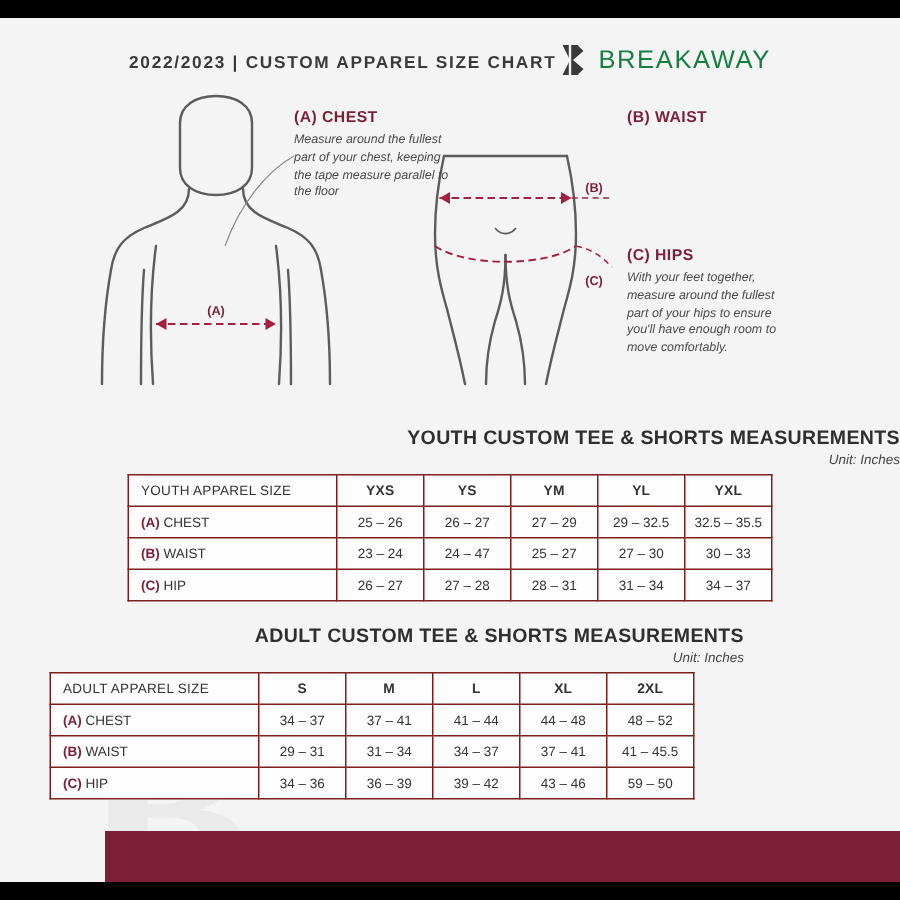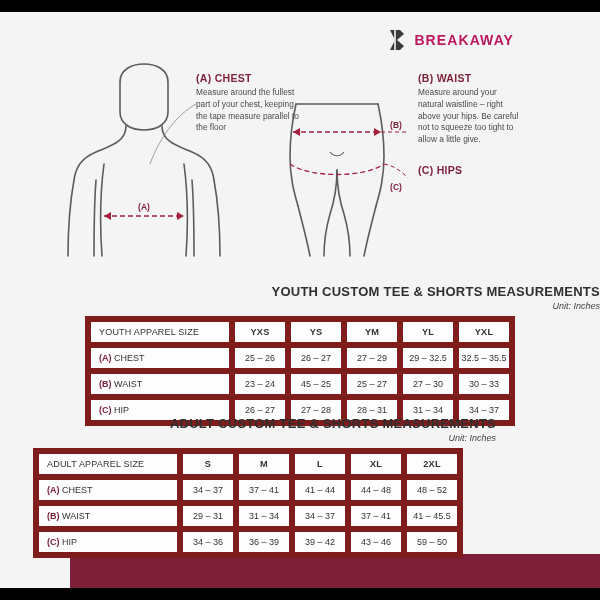--- a/index.html
+++ b/index.html
@@ -87,24 +87,24 @@
     display: flex;
     align-items: center;
     gap: 7px;
   }
   .brand-mark {
     width: 20px;
     height: 22px;
     color: #3a3a3a;
   }
   .brand-name {
-    font-size: 14px;
-    font-weight: bold;
+    font-size: 17px;
+    font-weight: normal;
     letter-spacing: 1.1px;
-    color: #be185d;
+    color: #15803d;
   }
 
   
   .diagram {
     position: absolute;
     left: 0;
     top: 48px;
     width: 600px;
     height: 215px;
   }
@@ -114,20 +114,21 @@
   }
   .callout-title {
     font-size: 10.5px;
     font-weight: bold;
     color: #7d1f38;
     letter-spacing: 0.3px;
     margin-bottom: 3px;
   }
   .callout-body {
     font-size: 8.3px;
+    font-style: italic;
     line-height: 1.42;
     color: #4a4a4a;
   }
   .c-chest { left: 196px; top: 12px; width: 105px; }
   .c-waist { left: 418px; top: 12px; width: 105px; }
   .c-hips  { left: 418px; top: 104px; width: 110px; }
 
   
   .tbl-title {
     text-align: right;
@@ -145,21 +146,21 @@
     margin-bottom: 5px;
   }
   table.size {
     border-collapse: collapse;
     width: 430px;
     margin: 0 auto;
     background: #fdfdfd;
     table-layout: fixed;
   }
   table.size th, table.size td {
-    border: 6px solid #7f1d1d;
+    border: 1px solid #7f1d1d;
     height: 20px;
     font-size: 9px;
     color: #333;
     text-align: center;
     padding: 0;
   }
   table.size th.rowhead, table.size td.rowhead {
     text-align: left;
     padding-left: 8px;
     font-weight: normal;
@@ -188,20 +189,21 @@
 
   <div class="bar-top"></div>
   <div class="bar-bottom"></div>
 
   <div class="sheet">
 
     <div class="watermark">B</div>
     <div class="footer-block"></div>
 
     <div class="header">
+      <div class="header-title">2022/2023   |   CUSTOM APPAREL SIZE CHART</div>
       <div class="brand">
         <span class="brand-mark">
           <svg viewBox="0 0 20 22" width="20" height="22" aria-hidden="true">
             <path d="M3 1 L13 1 L17 5 L10 11 L17 17 L13 21 L3 21 L8 11 Z" fill="#3a3a3a"></path>
             <path d="M8 1 L8 21" stroke="#f4f4f4" stroke-width="1.6"></path>
           </svg>
         </span>
         <span class="brand-name">BREAKAWAY</span>
       </div>
     </div>
@@ -264,25 +266,25 @@
         <path d="M330 92 C334 97 340 97 344 92" fill="none" stroke="#5c5c5c" stroke-width="1.1"></path>
       </svg>
 
       <div class="callout c-chest">
         <div class="callout-title">(A) CHEST</div>
         <div class="callout-body">Measure around the fullest part of your chest, keeping the tape measure parallel to the floor</div>
       </div>
 
       <div class="callout c-waist">
         <div class="callout-title">(B) WAIST</div>
-        <div class="callout-body">Measure around your natural waistline – right above your hips. Be careful not to squeeze too tight to allow a little give.</div>
       </div>
 
       <div class="callout c-hips">
         <div class="callout-title">(C) HIPS</div>
+        <div class="callout-body">With your feet together, measure around the fullest part of your hips to ensure you'll have enough room to move comfortably.</div>
       </div>
     </div>
 
     <div class="sec-youth">
       <div class="tbl-title">YOUTH CUSTOM TEE &amp; SHORTS MEASUREMENTS</div>
       <div class="tbl-sub">Unit: Inches</div>
       <table class="size">
         <thead>
           <tr>
             <th class="rowhead">YOUTH APPAREL SIZE</th>
@@ -298,21 +300,21 @@
             <td class="rowhead"><span class="lbl">(A)</span> <span>CHEST</span></td>
             <td>25 – 26</td>
             <td>26 – 27</td>
             <td>27 – 29</td>
             <td>29 – 32.5</td>
             <td>32.5 – 35.5</td>
           </tr>
           <tr>
             <td class="rowhead"><span class="lbl">(B)</span> <span>WAIST</span></td>
             <td>23 – 24</td>
-            <td>45 – 25</td>
+            <td>24 – 47</td>
             <td>25 – 27</td>
             <td>27 – 30</td>
             <td>30 – 33</td>
           </tr>
           <tr>
             <td class="rowhead"><span class="lbl">(C)</span> <span>HIP</span></td>
             <td>26 – 27</td>
             <td>27 – 28</td>
             <td>28 – 31</td>
             <td>31 – 34</td>

